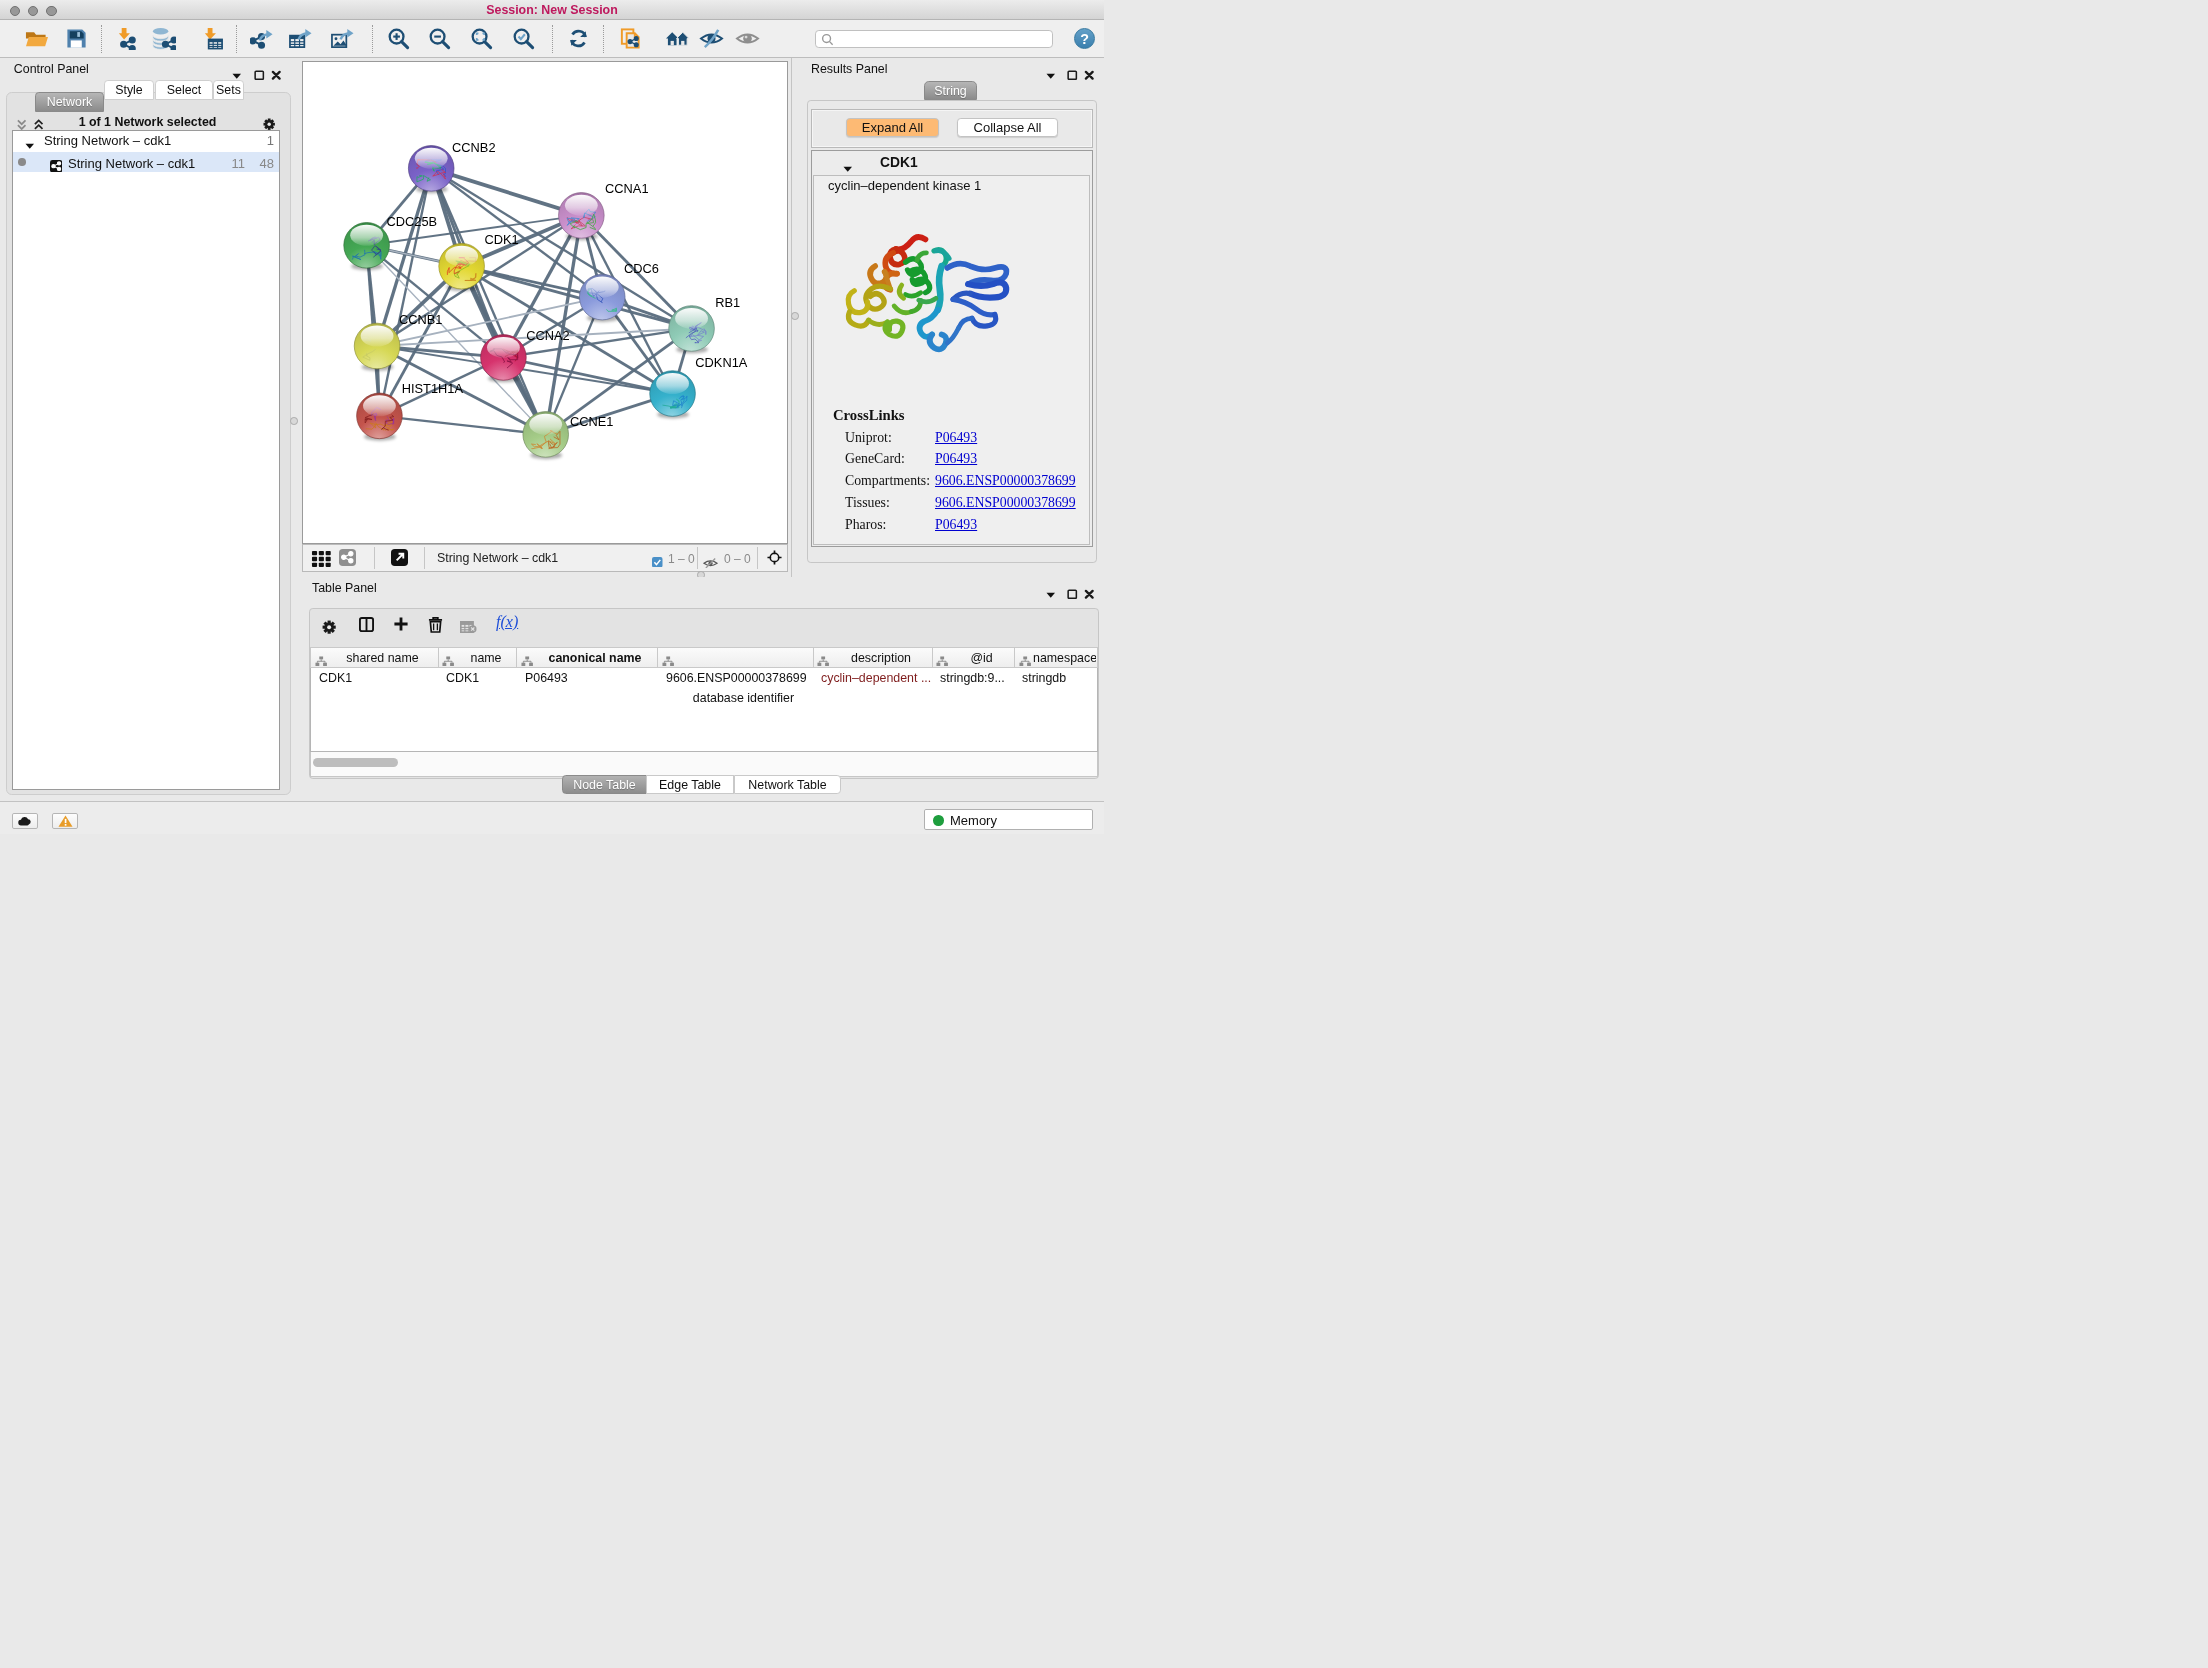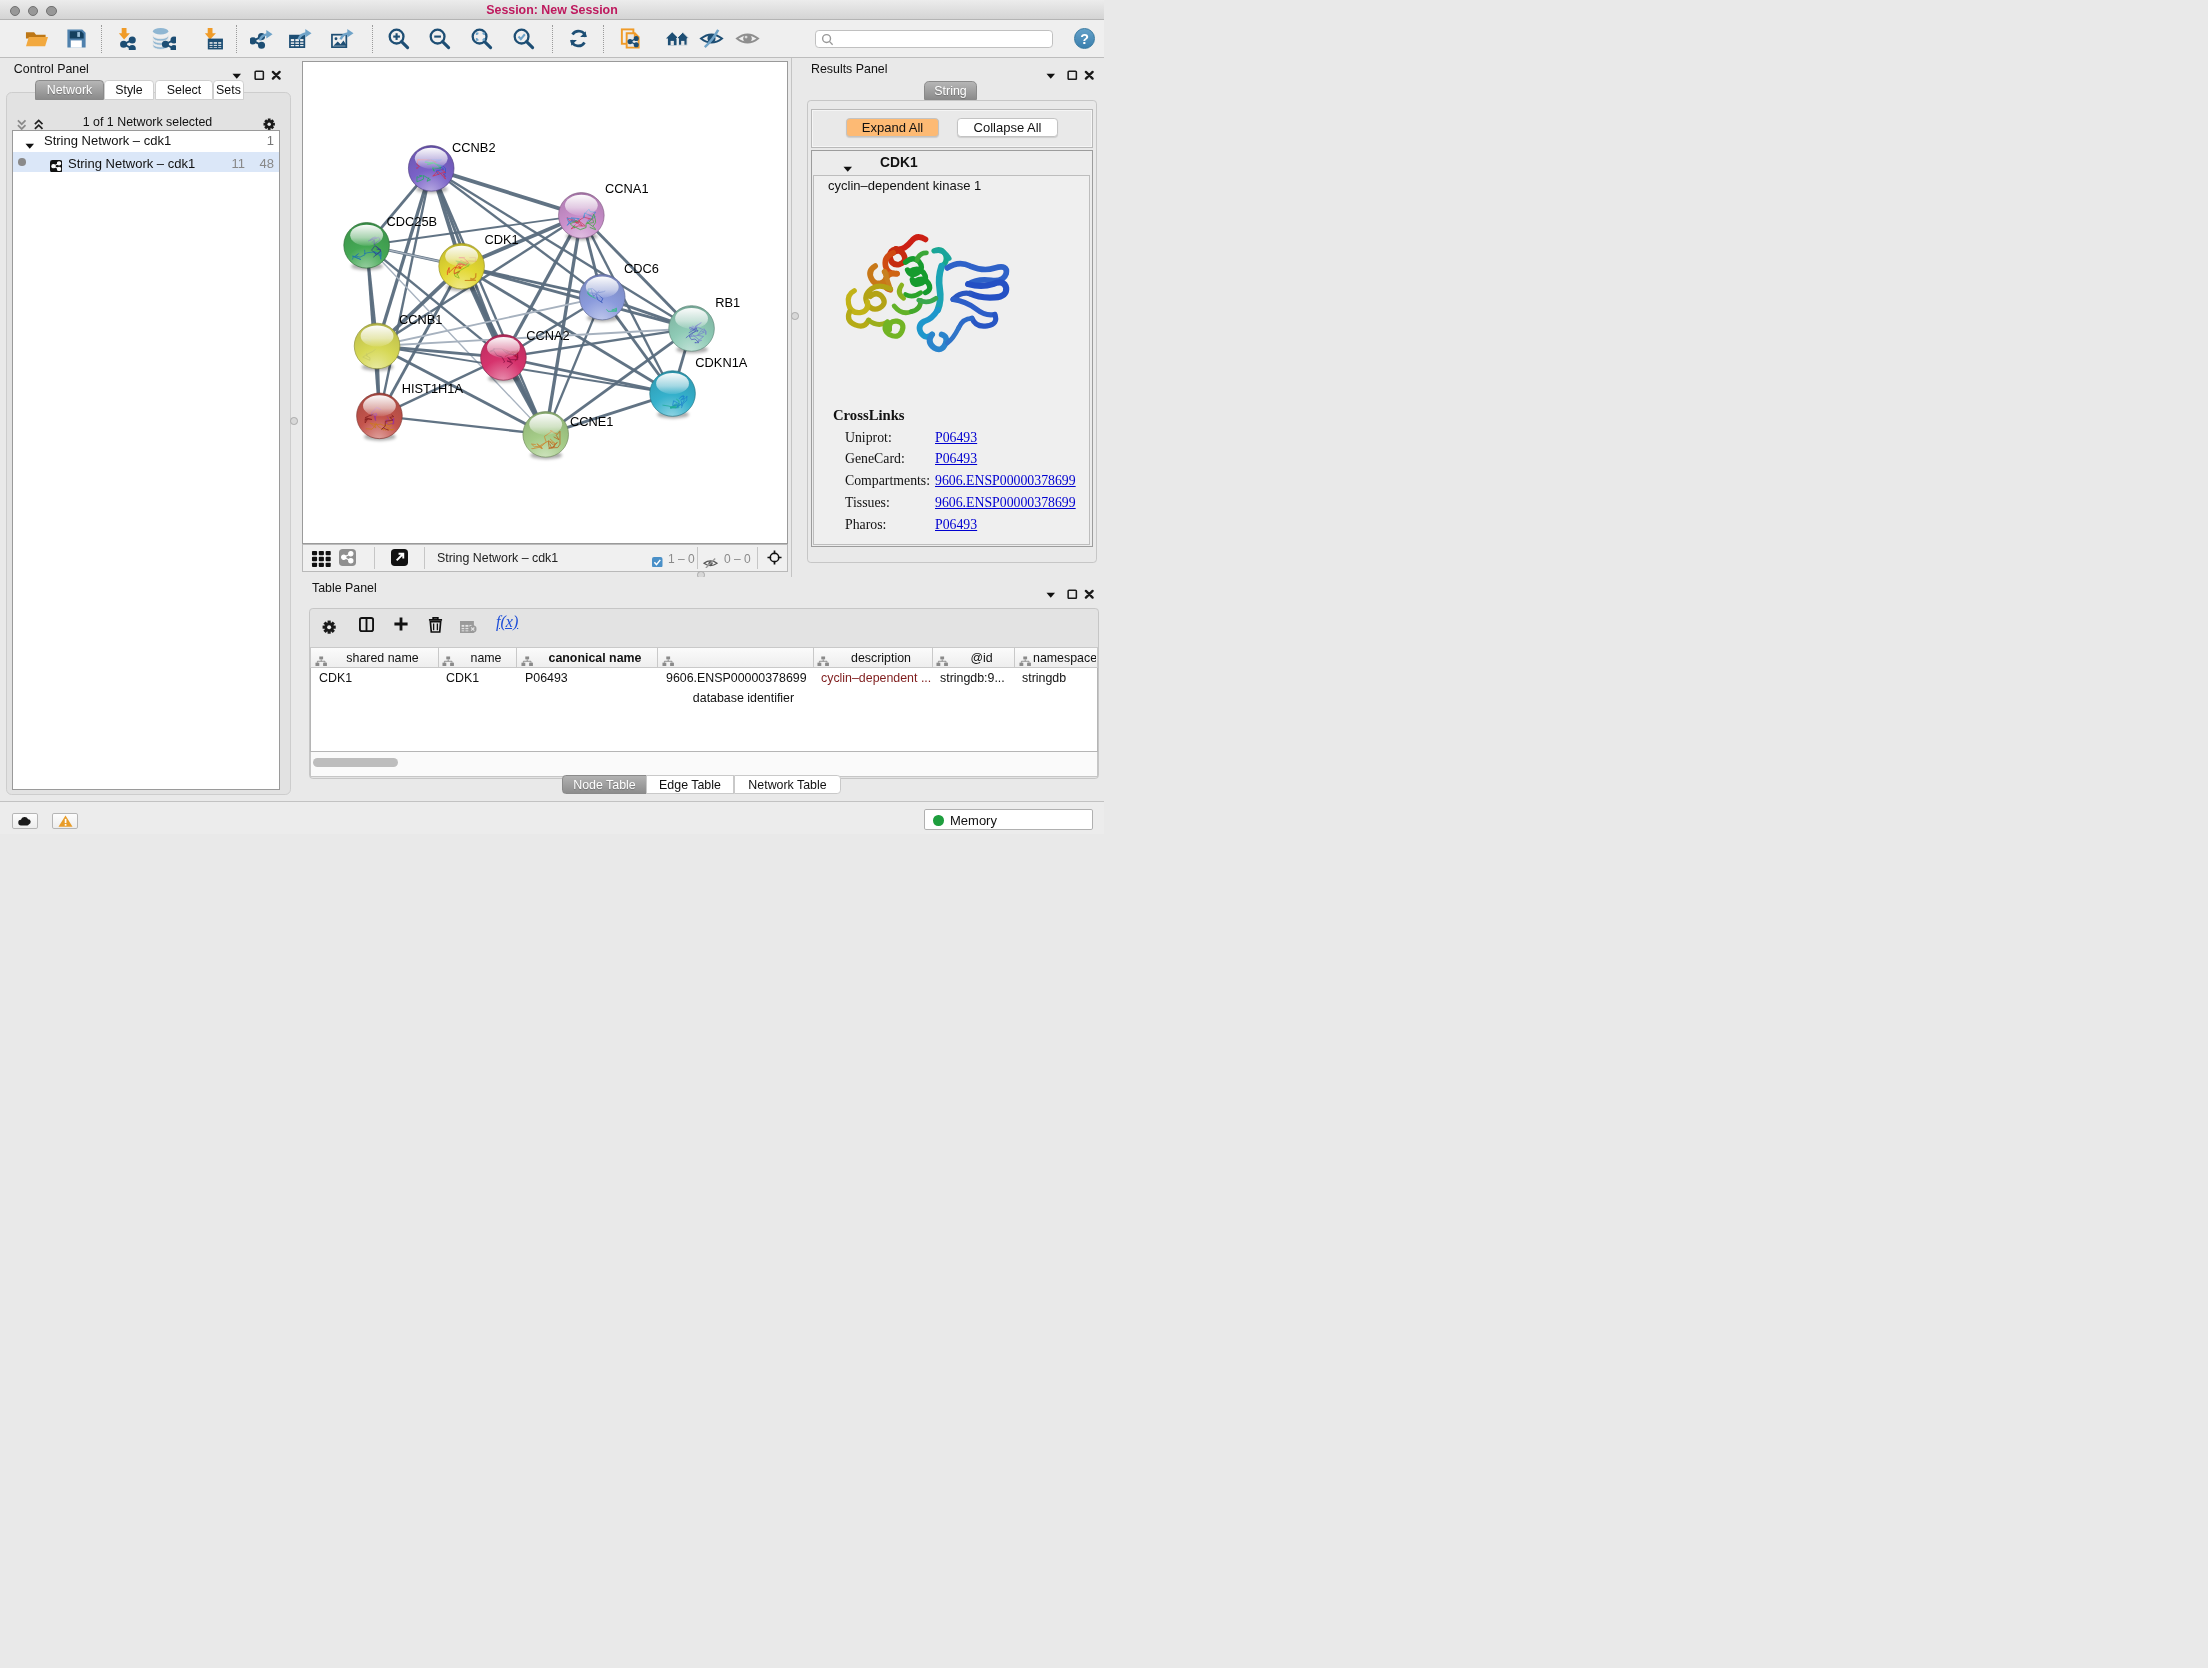--- a/index.html
+++ b/index.html
@@ -148,32 +148,32 @@
 <div style="position:absolute;left:232px;top:66px;width:9.5px;height:9.5px;"><svg width="9.5" height="9.5" viewBox="0 0 10 10" style="vertical-align:middle">
       <path d="M0.5,2.8000000000000003 h9 L5.0,8.2 z" fill="#111"></path>
     </svg></div>
 <div style="position:absolute;left:254px;top:65px;width:10.5px;height:10.5px;"><svg width="10.5" height="10.5" viewBox="0 0 11 11" style="vertical-align:middle">
       <rect x="1.2" y="1.2" width="8.6" height="8.6" fill="none" stroke="#1a1a1a" stroke-width="1.6" rx="1"></rect>
     </svg></div>
 <div style="position:absolute;left:271px;top:65px;width:10.5px;height:10.5px;"><svg width="10.5" height="10.5" viewBox="0 0 11 11" style="vertical-align:middle">
       <path d="M2,2 L9,9 M9,2 L2,9" stroke="#1a1a1a" stroke-width="2.4" stroke-linecap="round"></path>
     </svg></div>
 <div style="position:absolute;left:6.2px;top:92px;width:285px;height:703px;background:#e2e2e2;border:1px solid #cdcdcd;border-radius:5.7px;"></div>
-<div style="position:absolute;left:35px;top:80px;width:69px;height:20px;border-radius:3.8px 3.8px 0 0;font-size:12.4px;text-align:center;line-height:19px;background:linear-gradient(#b6b6b6,#8b8b8b);color:#fff;text-shadow:0 1px 1px rgba(0,0,0,0.25);border:1px solid #8a8a8a;">Network</div>
+<div style="position:absolute;left:35px;top:92px;width:69px;height:20px;border-radius:3.8px 3.8px 0 0;font-size:12.4px;text-align:center;line-height:19px;background:linear-gradient(#b6b6b6,#8b8b8b);color:#fff;text-shadow:0 1px 1px rgba(0,0,0,0.25);border:1px solid #8a8a8a;">Network</div>
 <div style="position:absolute;left:104px;top:80px;width:50px;height:20px;border-radius:3.8px 3.8px 0 0;font-size:12.4px;text-align:center;line-height:19px;background:#fff;color:#111;border:1px solid #cfcfcf;">Style</div>
 <div style="position:absolute;left:155px;top:80px;width:58px;height:20px;border-radius:3.8px 3.8px 0 0;font-size:12.4px;text-align:center;line-height:19px;background:#fff;color:#111;border:1px solid #cfcfcf;">Select</div>
 <div style="position:absolute;left:213px;top:80px;width:31px;height:20px;border-radius:3.8px 3.8px 0 0;font-size:12.4px;text-align:center;line-height:19px;background:#fff;color:#111;border:1px solid #cfcfcf;">Sets</div>
 <div style="position:absolute;left:7.1px;top:113px;width:283px;height:15px;"></div>
 <div style="position:absolute;left:16px;top:115px;width:11.4px;height:11.4px;"><svg width="11.4" height="11.4" viewBox="0 0 12 12" style="vertical-align:middle">
       <path d="M2,1.5 L6,5.5 10,1.5 M2,6.5 L6,10.5 10,6.5" fill="none" stroke="#8a8a8a" stroke-width="1.8"></path>
     </svg></div>
 <div style="position:absolute;left:33px;top:115px;width:11.4px;height:11.4px;"><svg width="11.4" height="11.4" viewBox="0 0 12 12" style="vertical-align:middle">
       <path d="M2,5.5 L6,1.5 10,5.5 M2,10.5 L6,6.5 10,10.5" fill="none" stroke="#222" stroke-width="1.8"></path>
     </svg></div>
-<div style="position:absolute;left:38px;top:115px;width:219px;text-align:center;font-size:12.4px;color:#111;">1 of 1 Network selected</div>
+<div style="position:absolute;left:38px;top:115px;width:219px;text-align:center;font-size:12.4px;color:#111;font-weight:bold;">1 of 1 Network selected</div>
 <div style="position:absolute;left:263px;top:114px;width:12.4px;height:12.4px;"><svg width="12.4" height="12.4" viewBox="0 0 13 13" style="vertical-align:middle">
       <line x1="6.5" y1="6.5" x2="12.48" y2="6.50" stroke="#1a1a1a" stroke-width="2.9"></line>
       <line x1="6.5" y1="6.5" x2="10.73" y2="10.73" stroke="#1a1a1a" stroke-width="2.9"></line>
       <line x1="6.5" y1="6.5" x2="6.50" y2="12.48" stroke="#1a1a1a" stroke-width="2.9"></line>
       <line x1="6.5" y1="6.5" x2="2.27" y2="10.73" stroke="#1a1a1a" stroke-width="2.9"></line>
       <line x1="6.5" y1="6.5" x2="0.52" y2="6.50" stroke="#1a1a1a" stroke-width="2.9"></line>
       <line x1="6.5" y1="6.5" x2="2.27" y2="2.27" stroke="#1a1a1a" stroke-width="2.9"></line>
       <line x1="6.5" y1="6.5" x2="6.50" y2="0.52" stroke="#1a1a1a" stroke-width="2.9"></line>
       <line x1="6.5" y1="6.5" x2="10.73" y2="2.27" stroke="#1a1a1a" stroke-width="2.9"></line>
       <circle cx="6.5" cy="6.5" r="4.29" fill="#1a1a1a"></circle>

